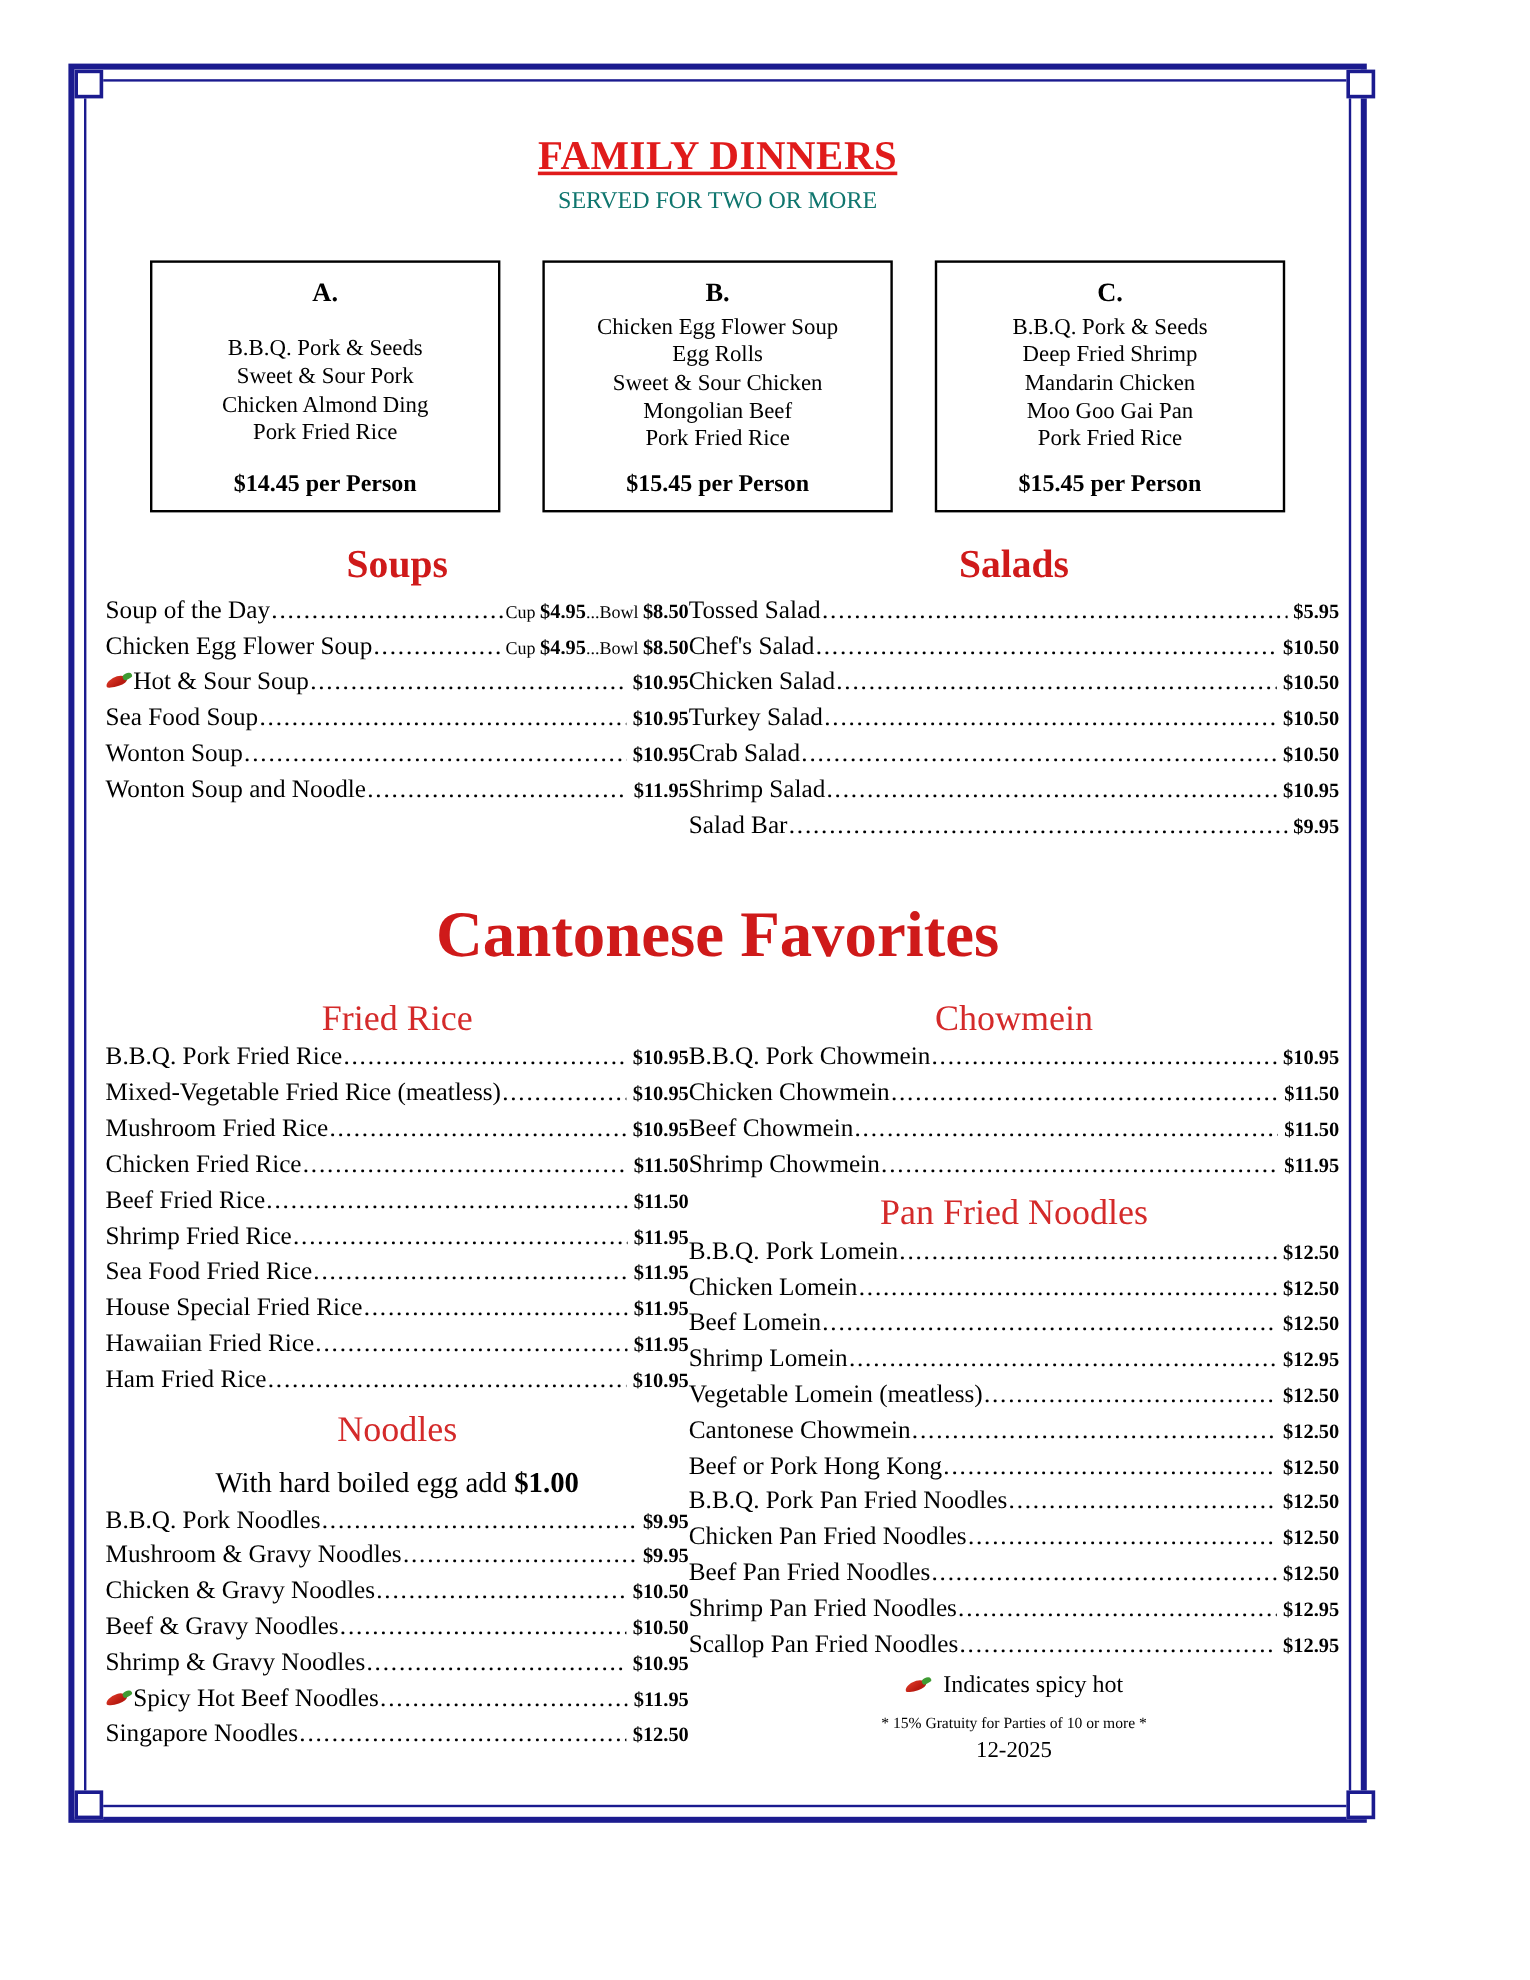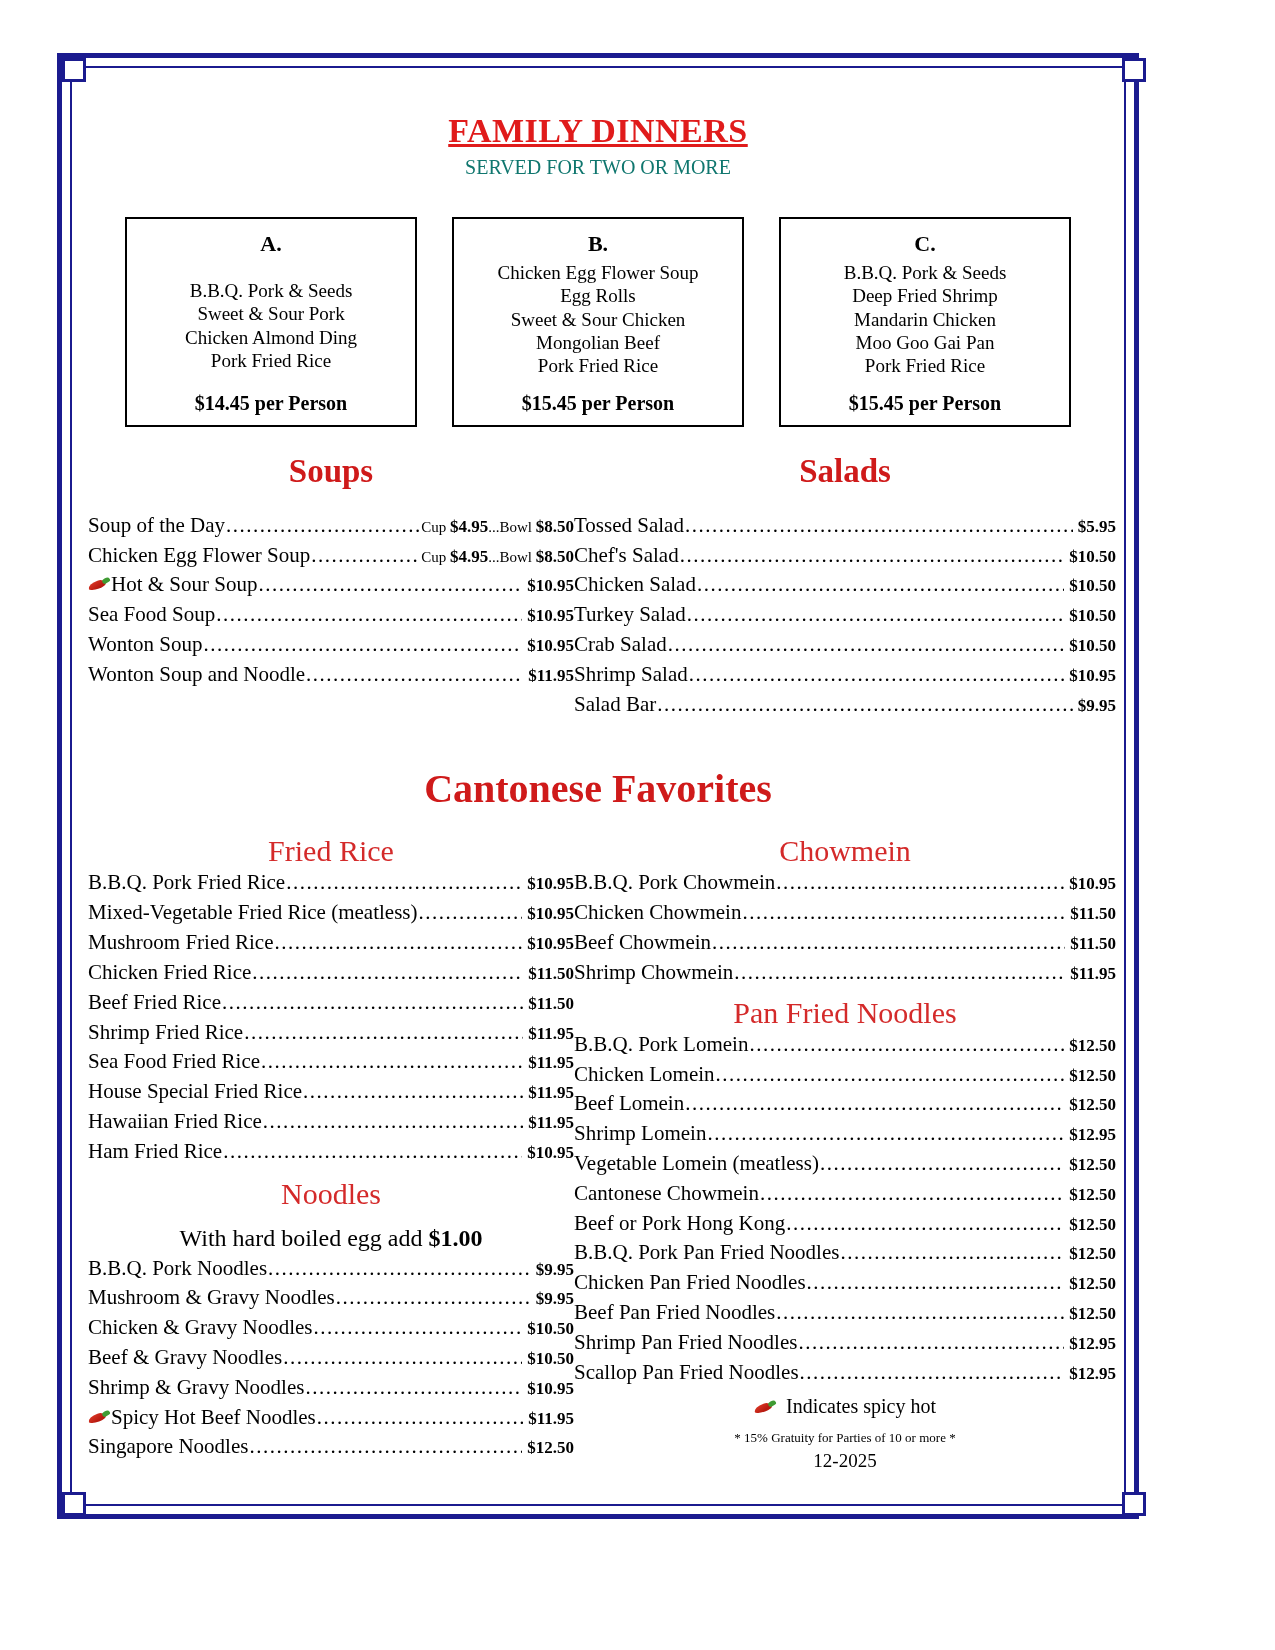--- a/index.html
+++ b/index.html
@@ -61,21 +61,21 @@
     margin-top:6px;
   }
   .sec-head{
     text-align:center;
     color:#cf1a1a;
     font-weight:bold;
     font-size:33px;
     margin:0;
   }
   .sec-head.big{
-    font-size:40px;
+    font-size:54px;
   }
   .sub-head{
     text-align:center;
     color:#d42a2a;
     font-weight:normal;
     font-size:30px;
     margin:0;
   }
   .sub-note{
     text-align:center;
@@ -118,21 +118,21 @@
   }
 
   
   .cols{
     display:flex;
     margin-top:26px;
   }
   .col-left{ width:494px; padding-left:8px; }
   .col-right{ width:542px; }
 
-  .listwrap{ margin-top:21px; }
+  .listwrap{ margin-top:4px; }
 
   
   .row{
     display:flex;
     align-items:baseline;
     font-size:21px;
     line-height:1.42;
     white-space:nowrap;
   }
   .row .nm{ flex:0 0 auto; }

